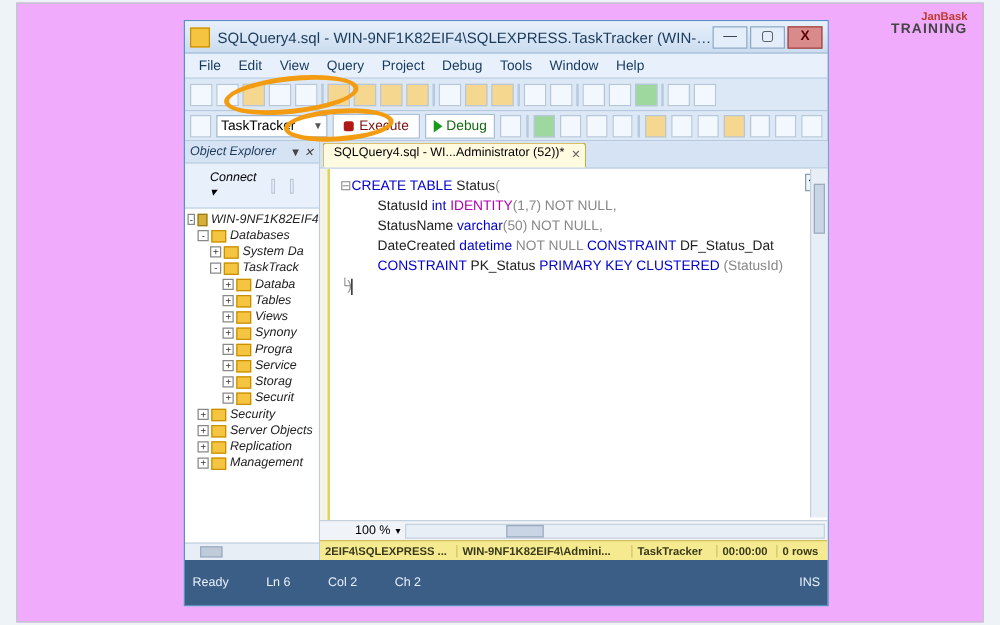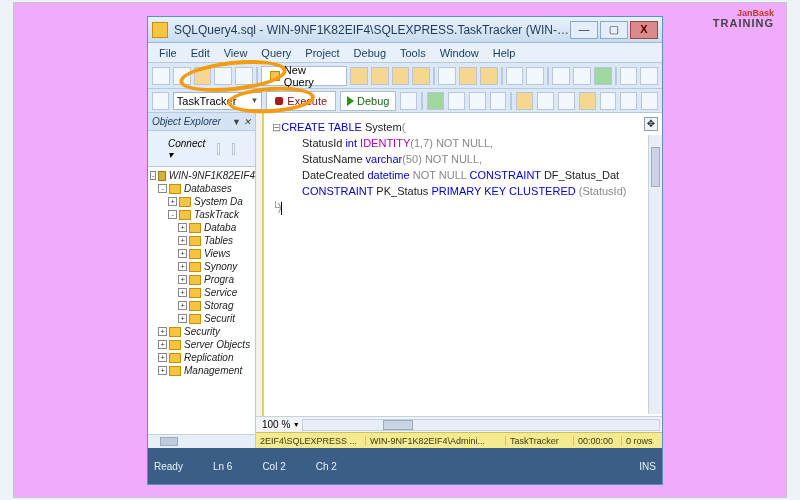--- a/index.html
+++ b/index.html
@@ -53,27 +53,27 @@
   .tab { height:20px; background:#fffbe0; border:1px solid #cfae3e; border-bottom:none; padding:2px 16px 2px 8px; font-size:10px; position:relative; border-radius:3px 3px 0 0; }
   .tab .x { position:absolute; right:3px; top:3px; font-size:9px; color:#666; }
   .editor { flex:1; background:#fff; position:relative; padding:6px 4px 6px 16px; font-family:Consolas,monospace; font-size:11px; line-height:16px; color:#222; overflow:hidden; }
   .editor .gut { position:absolute; left:0; top:0; bottom:0; width:8px; background:#f3f3e8; border-right:2px solid #e2d25a; }
   .kw { color:#0000cc; }
   .fn { color:#b000b0; }
   .gy { color:#888; }
   .caret { display:inline-block; width:1px; height:13px; background:#000; vertical-align:middle; }
   .navicon { position:absolute; right:4px; top:4px; width:14px; height:14px; border:1px solid #8a9db3; background:#eef5fc; font-size:10px; text-align:center; line-height:12px; }
   .zoom { height:16px; background:#f0f3f7; border-top:1px solid #c4d1df; display:flex; align-items:center; font-size:10px; padding:0 2px; position:relative; }
-  .zoom .zl { padding:0 4px; }
+  .zoom .zl { padding:0 4px;margin-left:22px; }
   .zoom .sc { flex:1; height:12px; background:#e8eef5; border:1px solid #c4d1df; margin-left:4px; position:relative; }
   .zoom .sc .th { position:absolute; left:80px; top:0; width:30px; height:10px; background:#c9d5e4; border:1px solid #9aabc0; }
   .vsb { position:absolute; right:0; top:22px; bottom:34px; width:14px; background:#e8eef5; border-left:1px solid #c4d1df; }
   .vsb .th { position:absolute; top:12px; left:2px; width:9px; height:40px; background:#c9d5e4; border:1px solid #9aabc0; }
   .status1 { height:16px; background:#f5ea8f; border-top:1px solid #d0bf5a; display:flex; align-items:center; font-size:9px; color:#3a3a1a; }
-  .status1 span { padding:0 4px; border-right:1px solid #d2c468; white-space:nowrap; overflow:hidden; }
+  .status1 span { padding:0 4px; border-right:1px solid #d2c468; white-space:nowrap; overflow:hidden;font-weight:bold; }
   .statusbar { height:36px; background:#3b5e86; color:#e8f1fb; display:flex; align-items:center; font-size:10px; padding:0 6px; gap:30px; }
   .statusbar .r { margin-left:auto; }
 </style>
 </head>
 <body>
 
 <div class="frame">
   <div class="logo">
     <div>JanBask</div>
     <div class="sub">TRAINING</div>
@@ -103,24 +103,20 @@
       <span>Help</span>
     </div>
 
     <div class="toolbar">
       <div class="tbtn"></div>
       <div class="tbtn"></div>
       <div class="tbtn col"></div>
       <div class="tbtn"></div>
       <div class="tbtn"></div>
       <div class="sep"></div>
-      <div class="nq">
-        <div class="nqi"></div>
-        <span>New Query</span>
-      </div>
       <div class="tbtn col"></div>
       <div class="tbtn col"></div>
       <div class="tbtn col"></div>
       <div class="tbtn col"></div>
       <div class="sep"></div>
       <div class="tbtn"></div>
       <div class="tbtn col"></div>
       <div class="tbtn col"></div>
       <div class="sep"></div>
       <div class="tbtn"></div>
@@ -257,24 +253,30 @@
               <span class="fld"></span>
               <span>Management</span>
             </div>
         </div>
         <div class="oe-scroll">
             <div class="thumb"></div>
           </div>
       </div>
 
       <div class="main" style="position:relative">
+        <div class="tabs">
+          <div class="tab">
+            <span>SQLQuery4.sql - WI...Administrator (52))*</span>
+            <span class="x">✕</span>
+          </div>
+        </div>
         <div class="editor">
           <div class="gut"></div>
           <div class="navicon">✥</div>
-          <div><span class="gy">⊟</span><span class="kw">CREATE TABLE</span><span> System</span><span class="gy">(</span></div>
+          <div><span class="gy">⊟</span><span class="kw">CREATE TABLE</span><span> Status</span><span class="gy">(</span></div>
           <div style="padding-left:30px"><span>StatusId </span><span class="kw">int</span><span class="fn"> IDENTITY</span><span class="gy">(1,7)</span><span class="gy"> NOT NULL</span><span class="gy">,</span></div>
           <div style="padding-left:30px"><span>StatusName </span><span class="kw">varchar</span><span class="gy">(50)</span><span class="gy"> NOT NULL</span><span class="gy">,</span></div>
           <div style="padding-left:30px"><span>DateCreated </span><span class="kw">datetime</span><span class="gy"> NOT NULL </span><span class="kw">CONSTRAINT</span><span> DF_Status_Dat</span></div>
           <div style="padding-left:30px"><span class="kw">CONSTRAINT</span><span> PK_Status </span><span class="kw">PRIMARY KEY CLUSTERED </span><span class="gy">(StatusId)</span></div>
           <div><span class="gy" style="margin-right:-2px">└</span><span class="gy">)</span><span class="caret"></span></div>
         </div>
         <div class="vsb">
             <div class="th"></div>
           </div>
         <div class="zoom">

